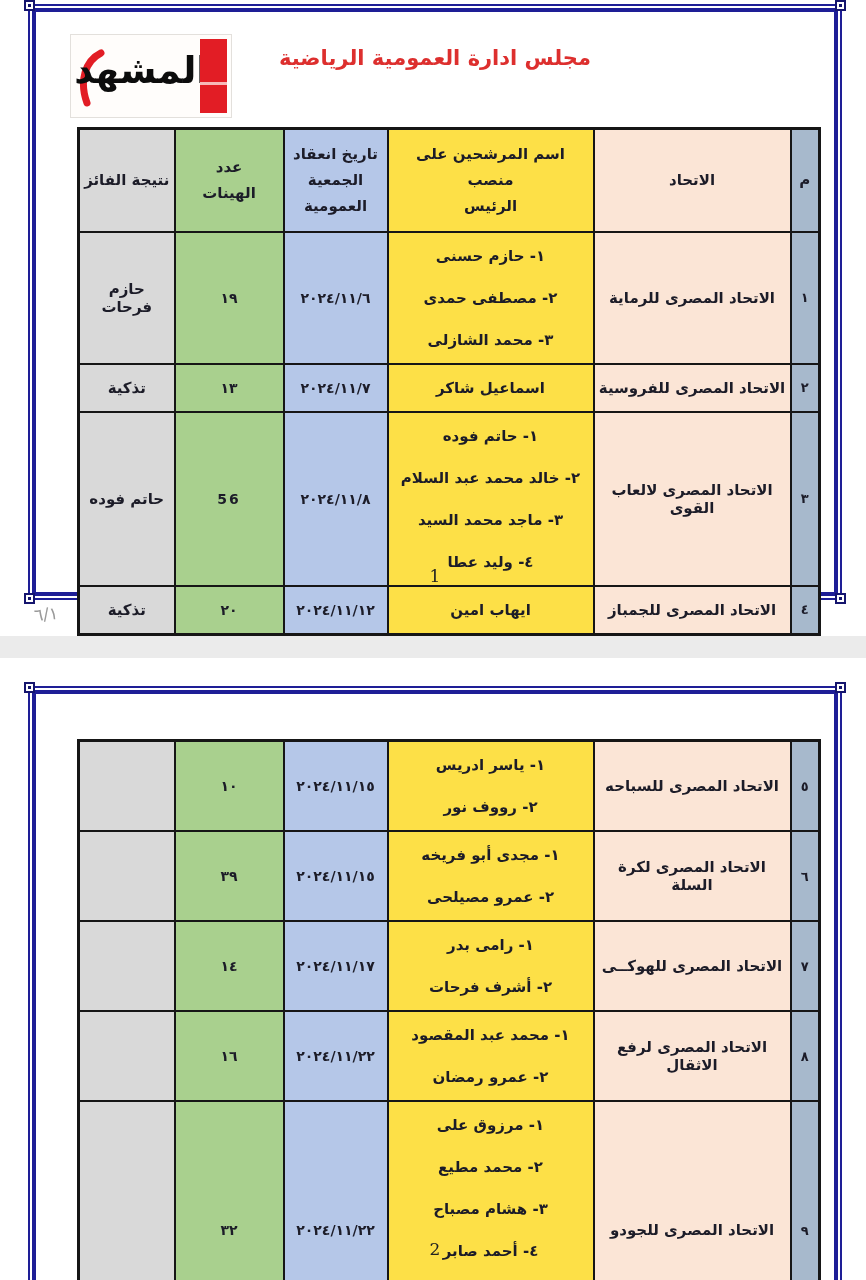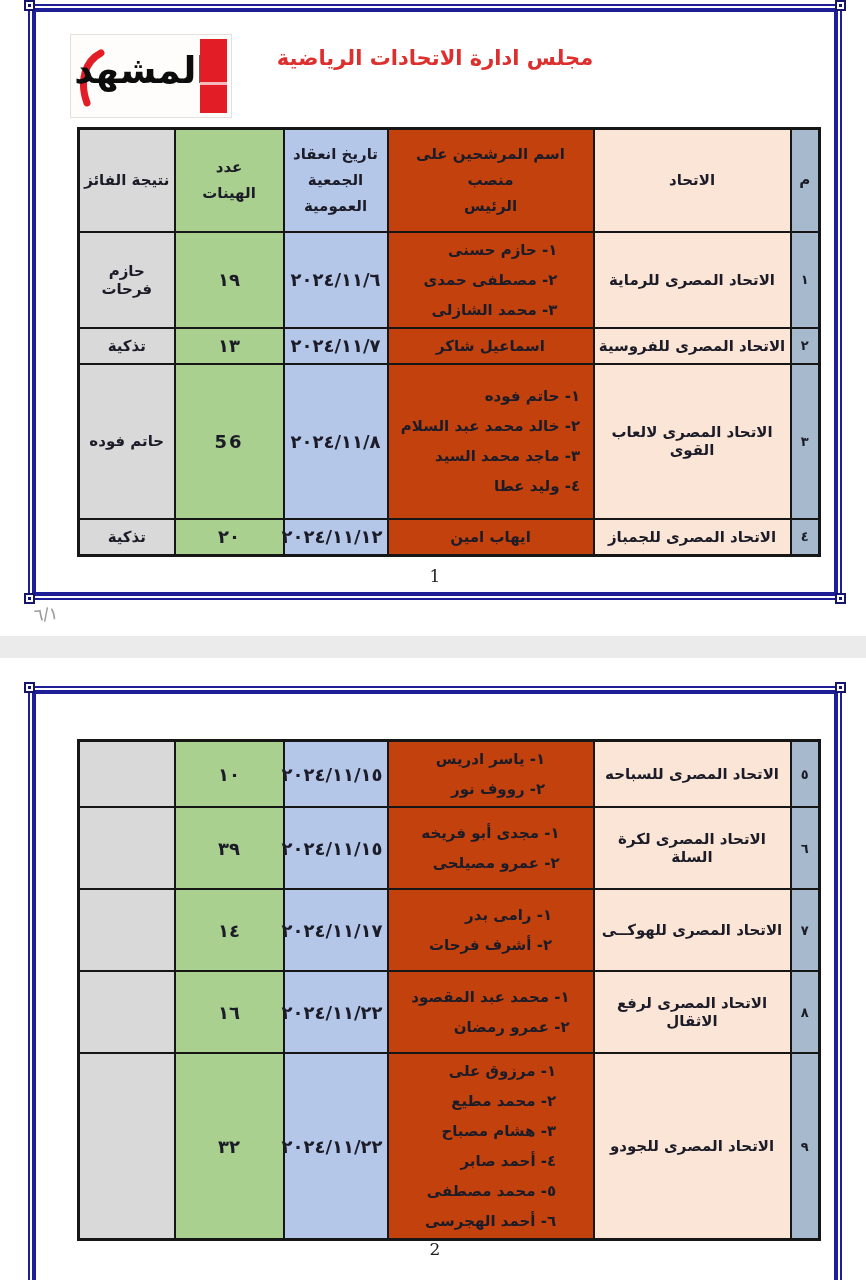--- a/index.html
+++ b/index.html
@@ -32,26 +32,26 @@
   
   table.fed{position:absolute;left:47px;width:741px;border-collapse:collapse;
             table-layout:fixed;direction:rtl;border:3px solid #161616;}
   .page1 table.fed{top:121px;}
   .page2 table.fed{top:51px;}
   table.fed th,table.fed td{border:2px solid #161616;text-align:center;
             vertical-align:middle;font-weight:bold;padding:2px 4px;box-sizing:border-box;}
   table.fed th{height:103px;font-size:15px;line-height:26px;white-space:pre-line;}
   .col-num{background:#a7b9cc;font-size:13px;}
   .col-fed{background:#fbe5d6;font-size:15px;margin-left:20px;}
-  .col-cand{background:#c2410c;font-size:15px;}
-  .col-date{background:#b5c7e8;font-size:18px;letter-spacing:1px;}
-  .col-count{background:#a9d08e;font-size:18px;letter-spacing:2px;}
+  .col-cand{background:#fde047;font-size:15px;}
+  .col-date{background:#b5c7e8;font-size:14px;letter-spacing:1px;}
+  .col-count{background:#a9d08e;font-size:14px;letter-spacing:2px;}
   .col-result{background:#d9d9d9;font-size:15px;margin-top:44px;}
-  .cand-block{display:inline-block;text-align:right;white-space:pre-line;
-            line-height:30px;direction:rtl;}
+  .cand-block{display:inline-block;text-align:center;white-space:pre-line;
+            line-height:42px;direction:rtl;}
   .page-num{position:absolute;left:0;right:0;text-align:center;
             font-family:"DejaVu Serif",serif;font-size:17px;color:#222;}
   .page1 .page-num{top:560px;}
   .page2 .page-num{top:551px;}
 
   
   .fraction-label{position:absolute;left:34px;top:604px;color:#9a9a9a;
             font-size:17px;direction:rtl;transform:rotate(-6deg);}
   .separator-band{position:absolute;left:0;top:636px;width:866px;height:22px;
             background:#ebebeb;}
@@ -70,21 +70,21 @@
     <span class="logo-flourish">
       <svg width="34" height="58" viewBox="0 0 34 58">
         <path d="M28 4 C12 12, 6 32, 14 54" stroke="#e21d25" stroke-width="7" fill="none" stroke-linecap="round"></path>
       </svg>
     </span>
     <span class="logo-text">المشهد</span>
     <span class="logo-red-block"></span>
   </div>
 
   <div class="doc-title">
-    <div>مجلس ادارة الاتحادات الرياضية</div>
+    <div>مجلس ادارة العمومية الرياضية</div>
   </div>
 
   <table class="fed">
     <colgroup>
       <col style="width:29px">
         <col style="width:197px">
         <col style="width:206px">
       <col style="width:104px">
         <col style="width:109px">
         <col style="width:96px">

